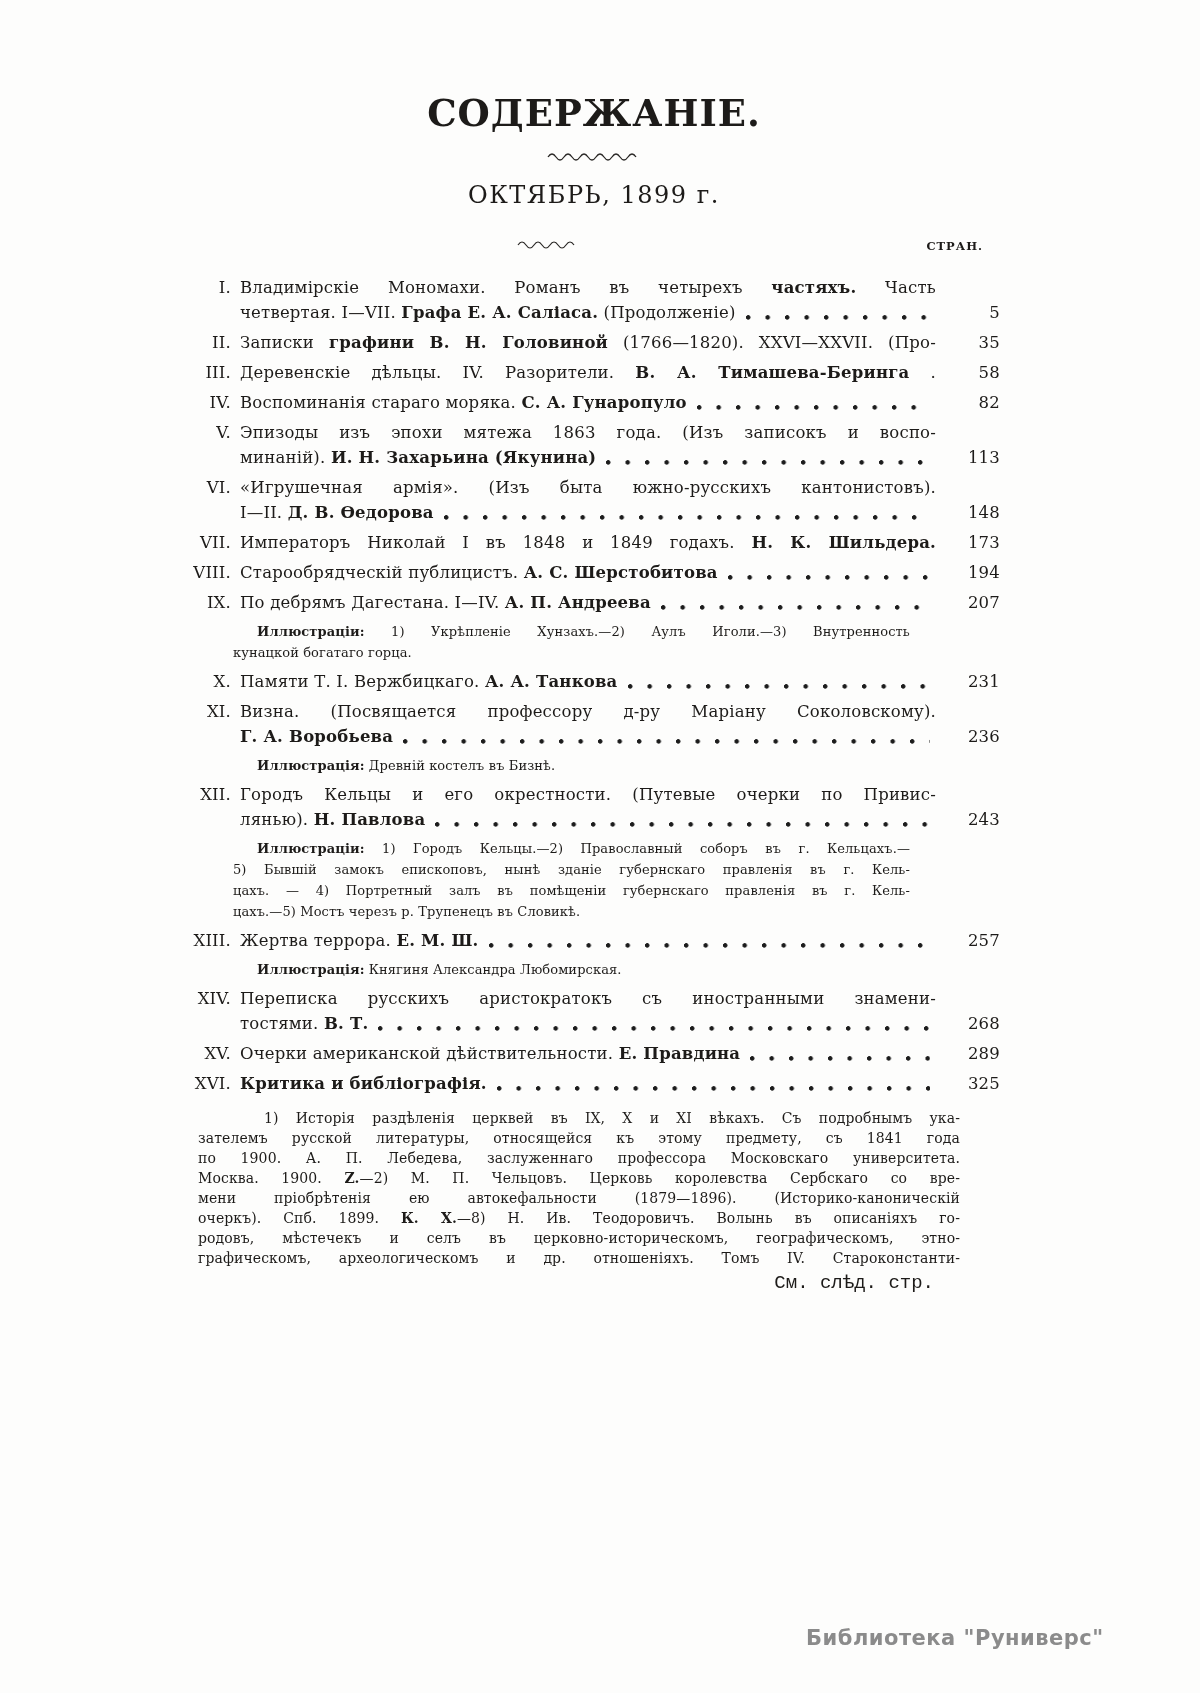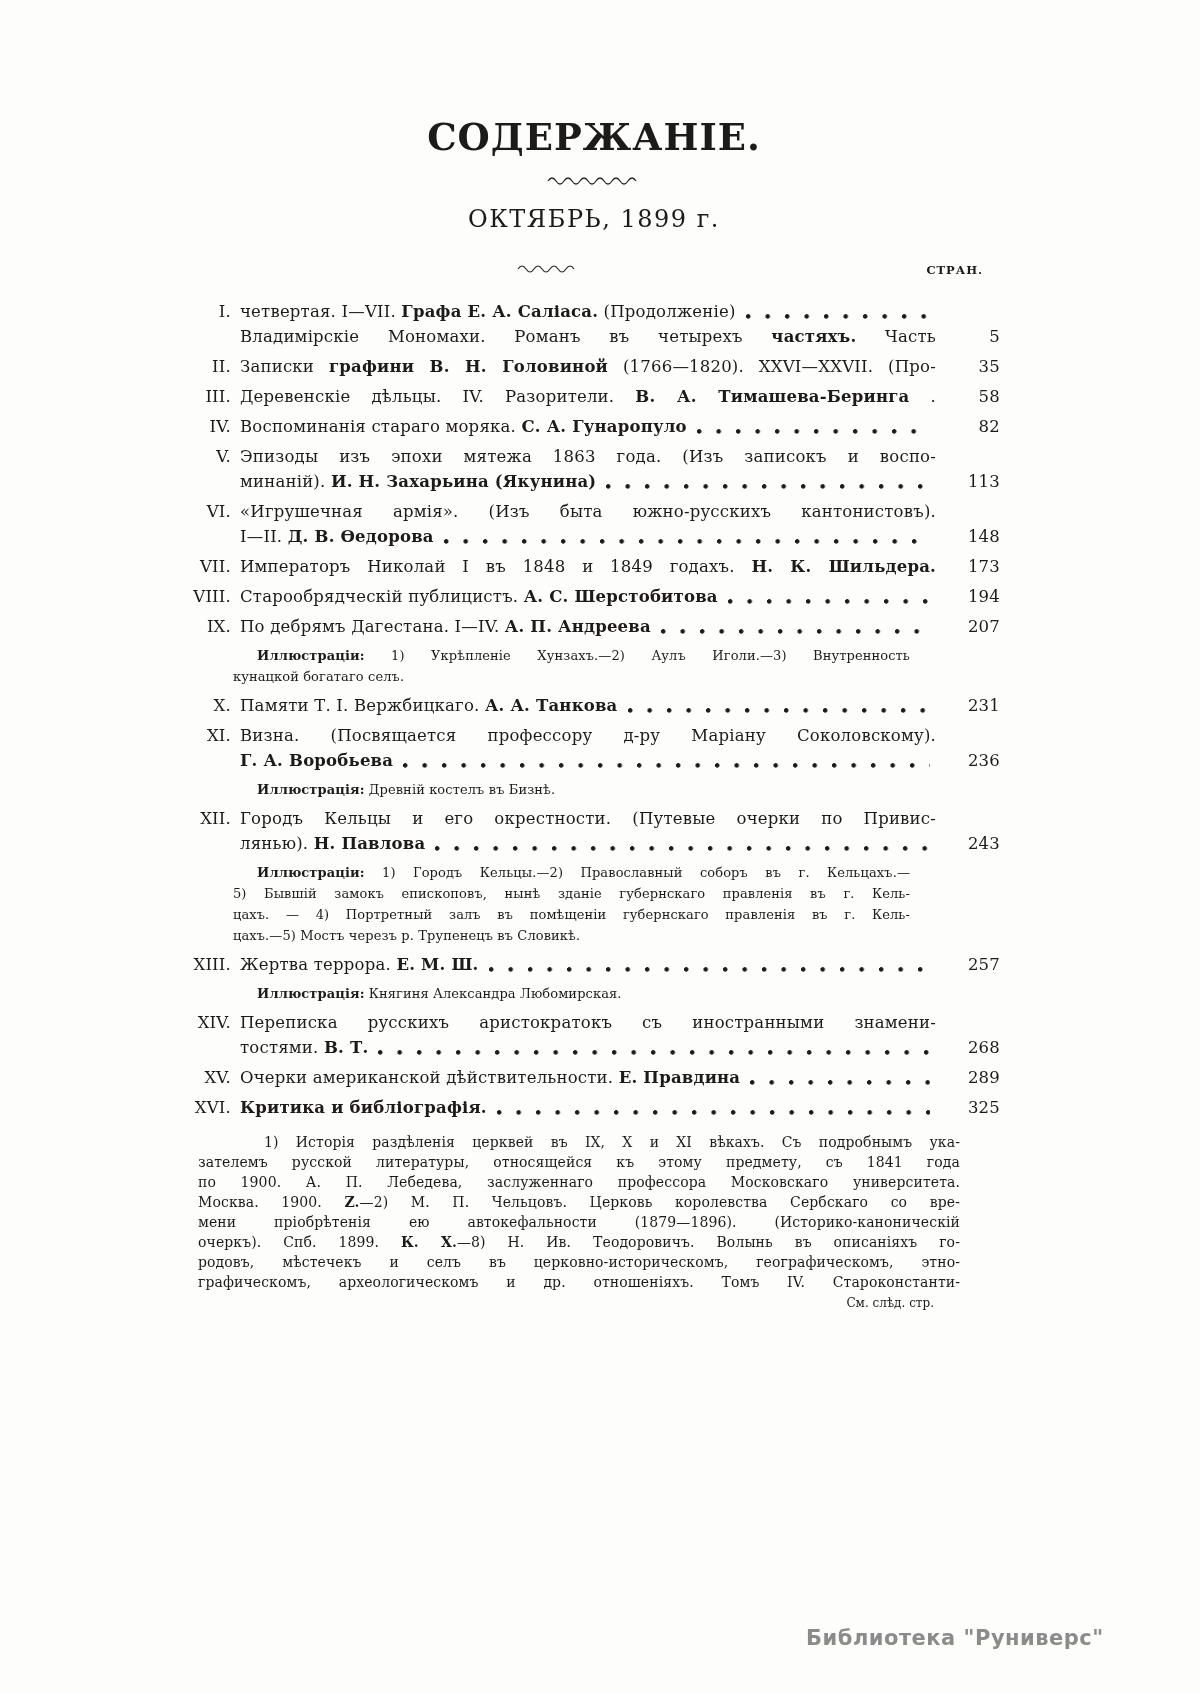--- a/index.html
+++ b/index.html
@@ -1,20 +1,20 @@
 <!DOCTYPE html>
 <html><head>
 <meta charset="utf-8">
 <title>СОДЕРЖАНІЕ — ОКТЯБРЬ, 1899 г.</title>
 <style>
   html,body{margin:0;padding:0;background:#ffffff;}
   .sheet{position:relative;width:1200px;height:1693px;background:#fdfdfc;overflow:hidden;
          font-family:"DejaVu Serif","Liberation Serif",serif;color:#1d1b19;}
   .content{position:absolute;left:188px;top:0;width:812px;}
-  .title{margin:116px 0 0;font-size:37px;line-height:1.15;text-align:center;font-weight:bold;letter-spacing:1px;}
+  .title{margin:92px 0 0;font-size:37px;line-height:1.15;text-align:center;font-weight:bold;letter-spacing:1px;}
   .squiggle{display:block;margin:16px auto 0;}
   .issue{margin:20px 0 0;font-size:24px;line-height:1.2;text-align:center;font-weight:normal;letter-spacing:1.5px;}
   .hdr-row{position:relative;height:22px;margin-top:26px;}
   .hdr-row .squiggle{position:absolute;left:44.2%;top:4px;transform:translateX(-50%);margin:0;}
   .stran{position:absolute;right:17px;top:4px;font-size:11.5px;font-weight:bold;letter-spacing:1px;}
   #toc{margin-top:18px;}
   .entry{display:grid;grid-template-columns:52px 1fr 64px;margin-bottom:5px;font-size:16.5px;letter-spacing:0.2px;}
   .num{text-align:right;padding-right:9px;line-height:25px;}
   .ebody{min-width:0;}
   .eline{line-height:25px;}
@@ -26,21 +26,21 @@
   .leader{flex:1 1 auto;min-width:14px;height:7px;align-self:flex-end;margin:0 6px 4px 10px;
           background-image:radial-gradient(circle at 2.2px 3.4px,#1c1c1c 1.9px,rgba(0,0,0,0) 2.6px);
           background-size:19.5px 7px;background-repeat:repeat-x;background-position:left bottom;}
   .note{margin:6px 90px 6px 45px;font-size:13px;letter-spacing:0.1px;}
   .nline{line-height:21px;}
   .nline.first{padding-left:24px;}
   .nline.j{text-align:justify;text-align-last:justify;}
   #footnote{margin:12px 40px 0 10px;font-size:14px;letter-spacing:0.1px;}
   .fline{line-height:20px;text-align:justify;text-align-last:justify;}
   .fline.findent{padding-left:66px;}
-  .seenext{margin-top:4px;padding-right:66px;text-align:right;font-size:12px;}
+  .seenext{margin-top:4px;padding-right:66px;text-align:right;font-size:19px;font-family:Liberation Mono, monospace;}
   .watermark{position:absolute;left:806px;top:1626px;font-family:"DejaVu Sans","Liberation Sans",sans-serif;
              font-weight:bold;font-size:21px;color:#8b8b8b;letter-spacing:0.5px;}
 </style>
 </head>
 <body>
 
 <div class="sheet">
   <div class="content">
 
     <h1 class="title">СОДЕРЖАНІЕ.</h1>
@@ -55,27 +55,27 @@
       <svg class="squiggle" width="62" height="10" viewBox="0 0 62 10">
         <path d="M2 6 q4 -6 8 0 t8 0 t8 0 t8 0 t8 0 t8 0 t8 0" stroke="#2a2826" stroke-width="1.2" fill="none"></path>
       </svg>
       <div class="stran">СТРАН.</div>
     </div>
 
     <div id="toc">
         <div class="entry">
           <div class="num">I.</div>
           <div class="ebody">
+            <div class="eline j"><span>Владимірскіе Мономахи. Романъ въ четырехъ </span><span class="b">частяхъ.</span><span> Часть</span></div>
             <div class="eline lastline">
               <span>четвертая. I—VII. </span>
               <span class="b">Графа Е. А. Саліаса.</span>
               <span> (Продолженіе)</span>
               <span class="leader"></span>
             </div>
-            <div class="eline j"><span>Владимірскіе Мономахи. Романъ въ четырехъ </span><span class="b">частяхъ.</span><span> Часть</span></div>
           </div>
           <div class="pg">5</div>
         </div>
         <div class="entry">
           <div class="num">II.</div>
           <div class="ebody">
             <div class="eline j"><span>Записки </span><span class="b">графини В. Н. Головиной</span><span> (1766—1820). XXVI—XXVII. (Про-</span></div>
           </div>
           <div class="pg">35</div>
         </div>
@@ -145,21 +145,21 @@
             <div class="eline lastline">
               <span>По дебрямъ Дагестана. I—IV. </span>
               <span class="b">А. П. Андреева</span>
               <span class="leader"></span>
             </div>
           </div>
           <div class="pg">207</div>
         </div>
         <div class="note">
           <div class="nline first j"><span class="b">Иллюстраціи:</span><span> 1) Укрѣпленіе Хунзахъ.—2) Аулъ Иголи.—3) Внутренность</span></div>
-          <div class="nline"><span>кунацкой богатаго селъ.</span></div>
+          <div class="nline"><span>кунацкой богатаго горца.</span></div>
         </div>
         <div class="entry">
           <div class="num">X.</div>
           <div class="ebody">
             <div class="eline lastline">
               <span>Памяти Т. І. Вержбицкаго. </span>
               <span class="b">А. А. Танкова</span>
               <span class="leader"></span>
             </div>
           </div>

